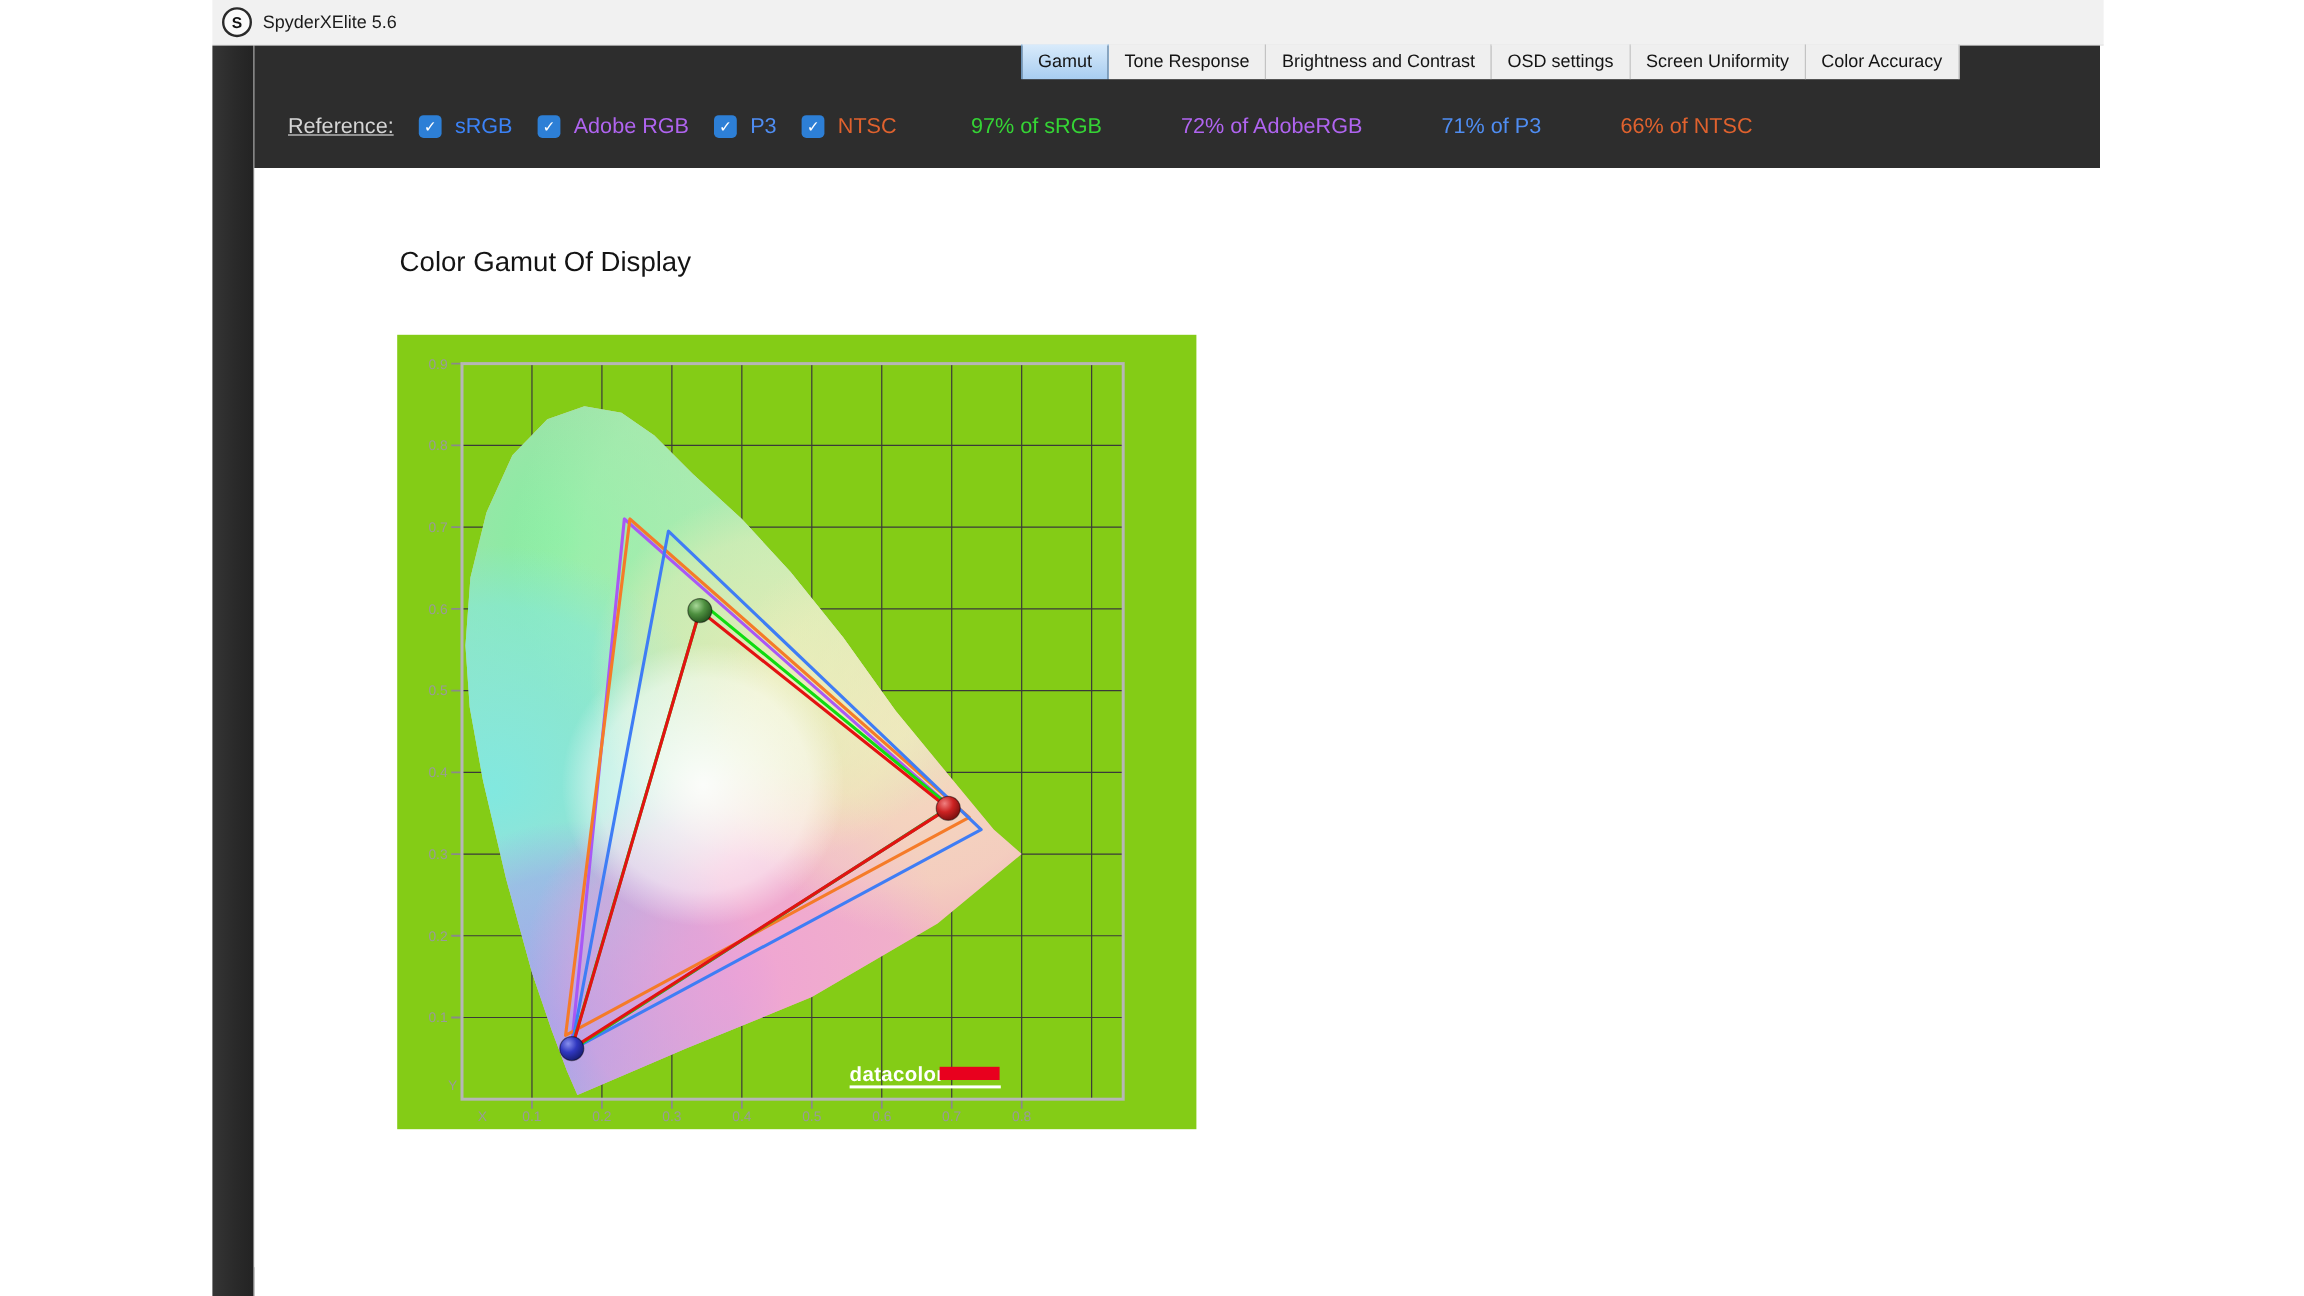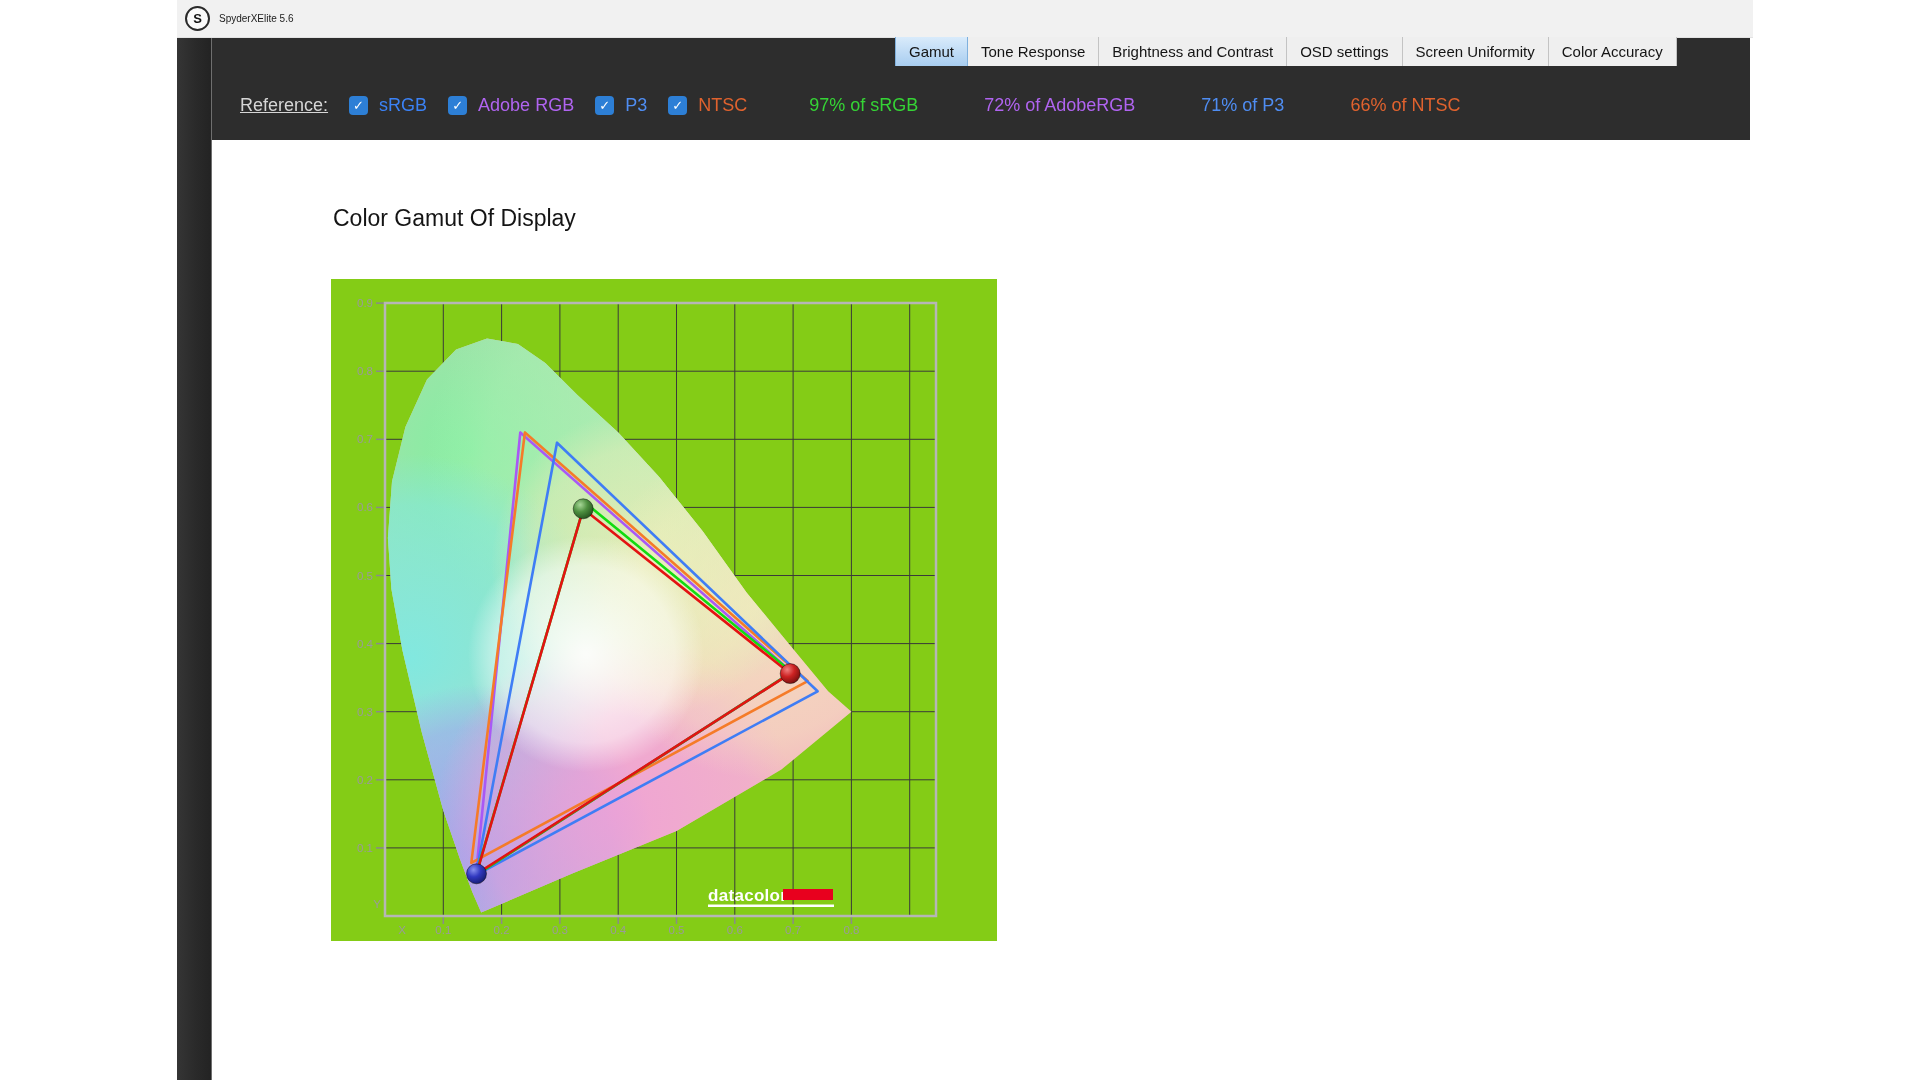--- a/index.html
+++ b/index.html
@@ -3,32 +3,32 @@
 <meta charset="utf-8">
 <style>
   html,body{margin:0;padding:0;background:#fff;font-family:"Liberation Sans",sans-serif;}
   #stage{position:relative;width:1920px;height:1080px;background:#fff;overflow:hidden;}
 
   
   #titlebar{position:absolute;left:177px;top:0;width:1576px;height:38px;background:#f1f1f1;
             display:flex;align-items:center;border-bottom:1px solid #e3e3e3;box-sizing:border-box;}
   #appicon{width:21px;height:21px;border:2px solid #2a2a2a;border-radius:50%;margin-left:8px;
            display:flex;align-items:center;justify-content:center;font-weight:bold;font-size:13px;color:#111;background:#fafafa;}
-  #apptitle{margin-left:9px;font-size:10px;color:#1b1b1b;}
+  #apptitle{margin-left:9px;font-size:15px;color:#1b1b1b;}
 
   #leftstrip{position:absolute;left:177px;top:38px;width:35px;height:1042px;
              background:linear-gradient(90deg,#353535,#2a2a2a 55%,#232323);border-right:1px solid #6f6f6f;box-sizing:border-box;}
   #darkbar{position:absolute;left:212px;top:38px;width:1538px;height:102px;background:#2d2d2d;}
 
   
   #tabs{position:absolute;left:851px;top:37px;height:29px;display:flex;}
   .tab{height:29px;line-height:29px;padding:0 13px;font-size:15px;color:#141414;background:#efefef;
        border-right:1px solid #c3c3c3;white-space:nowrap;cursor:default;}
   .tab:first-child{border-left:1px solid #c3c3c3;}
-  .tab.selected{background:linear-gradient(#d9ebfb,#a8cdf0);border-right:1px solid #7fb0dd;border-left:1px solid #7fb0dd;margin-left:44px;}
+  .tab.selected{background:linear-gradient(#d9ebfb,#a8cdf0);border-right:1px solid #7fb0dd;border-left:1px solid #7fb0dd;}
 
   
   #refrow{position:absolute;left:240px;top:91px;height:28px;display:flex;align-items:center;font-size:18px;}
   #reflabel{color:#d6d6d6;text-decoration:underline;}
   .refgroup{display:flex;align-items:center;margin-left:21px;}
   .cbox{width:19px;height:19px;border-radius:4px;background:#2d7fd6;color:#fff;font-size:13px;line-height:19px;
         text-align:center;display:inline-block;}
   .cblabel{margin-left:11px;white-space:nowrap;}
   .result{margin-left:66px;white-space:nowrap;}
   .result:first-of-type{margin-left:62px;}

